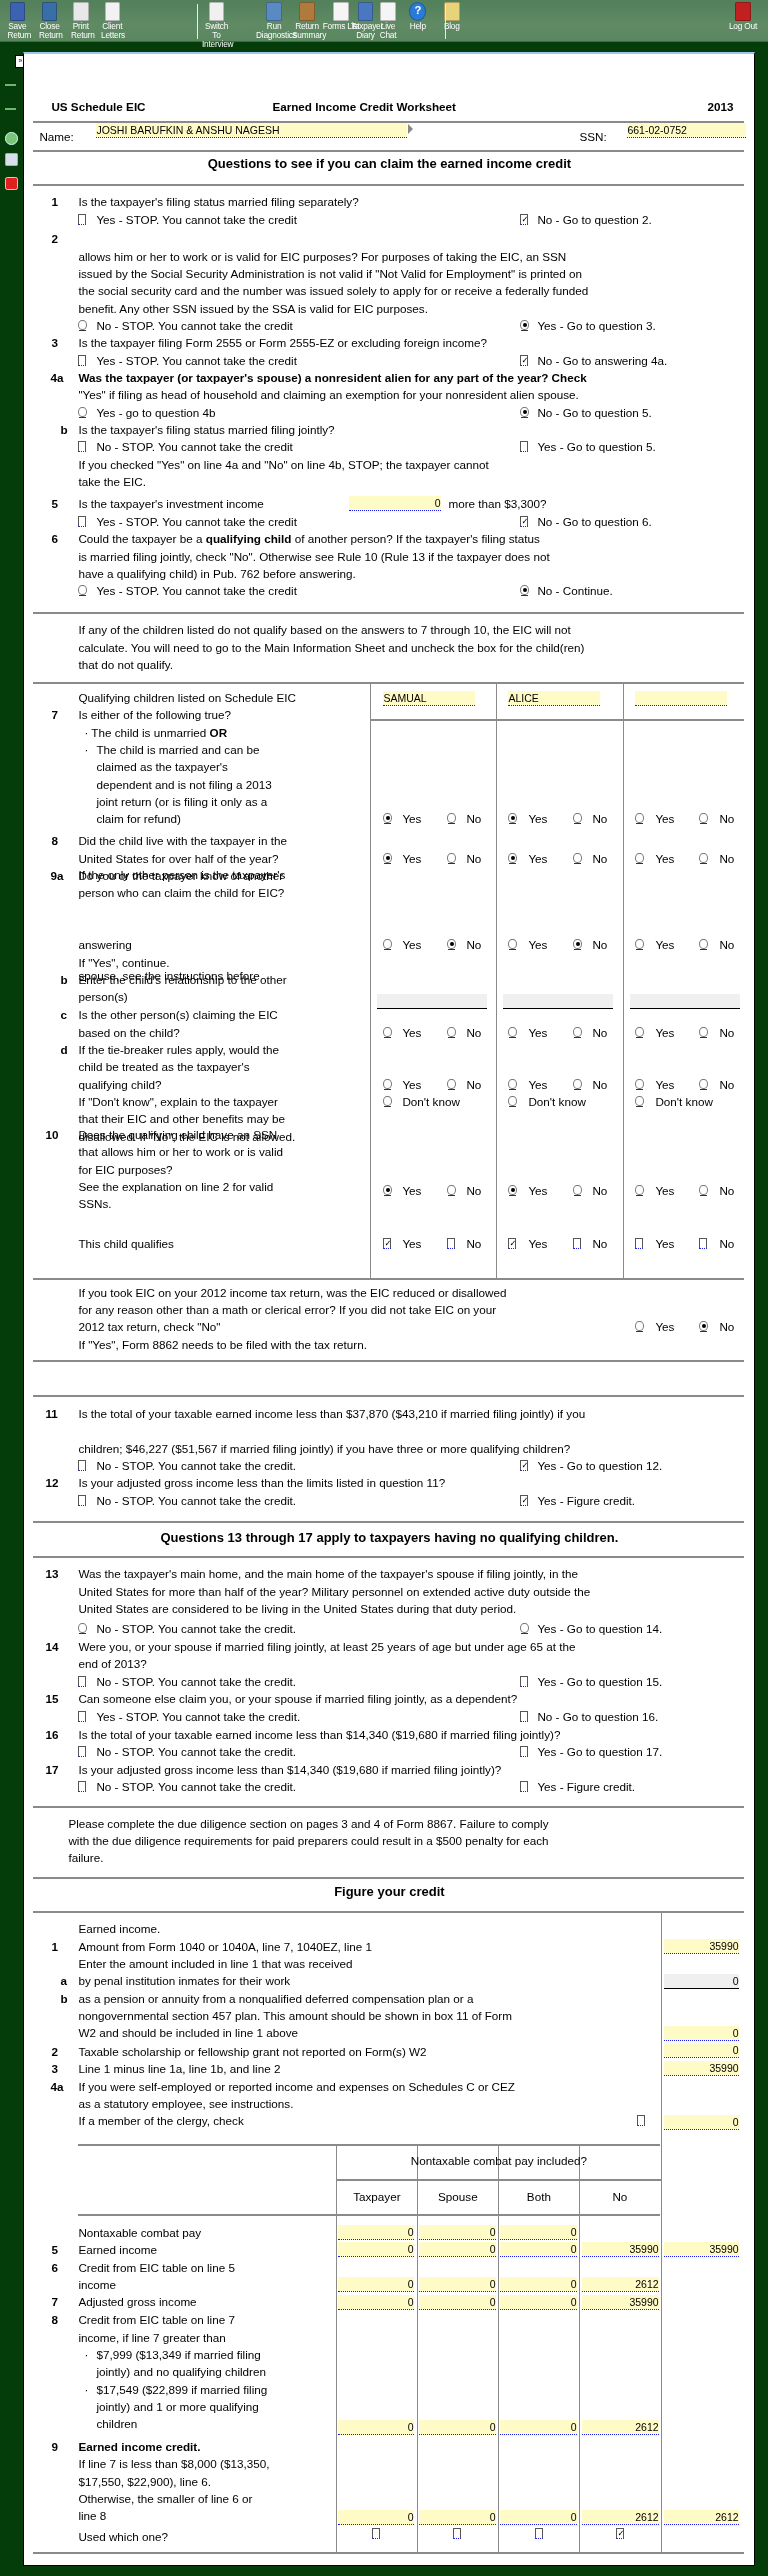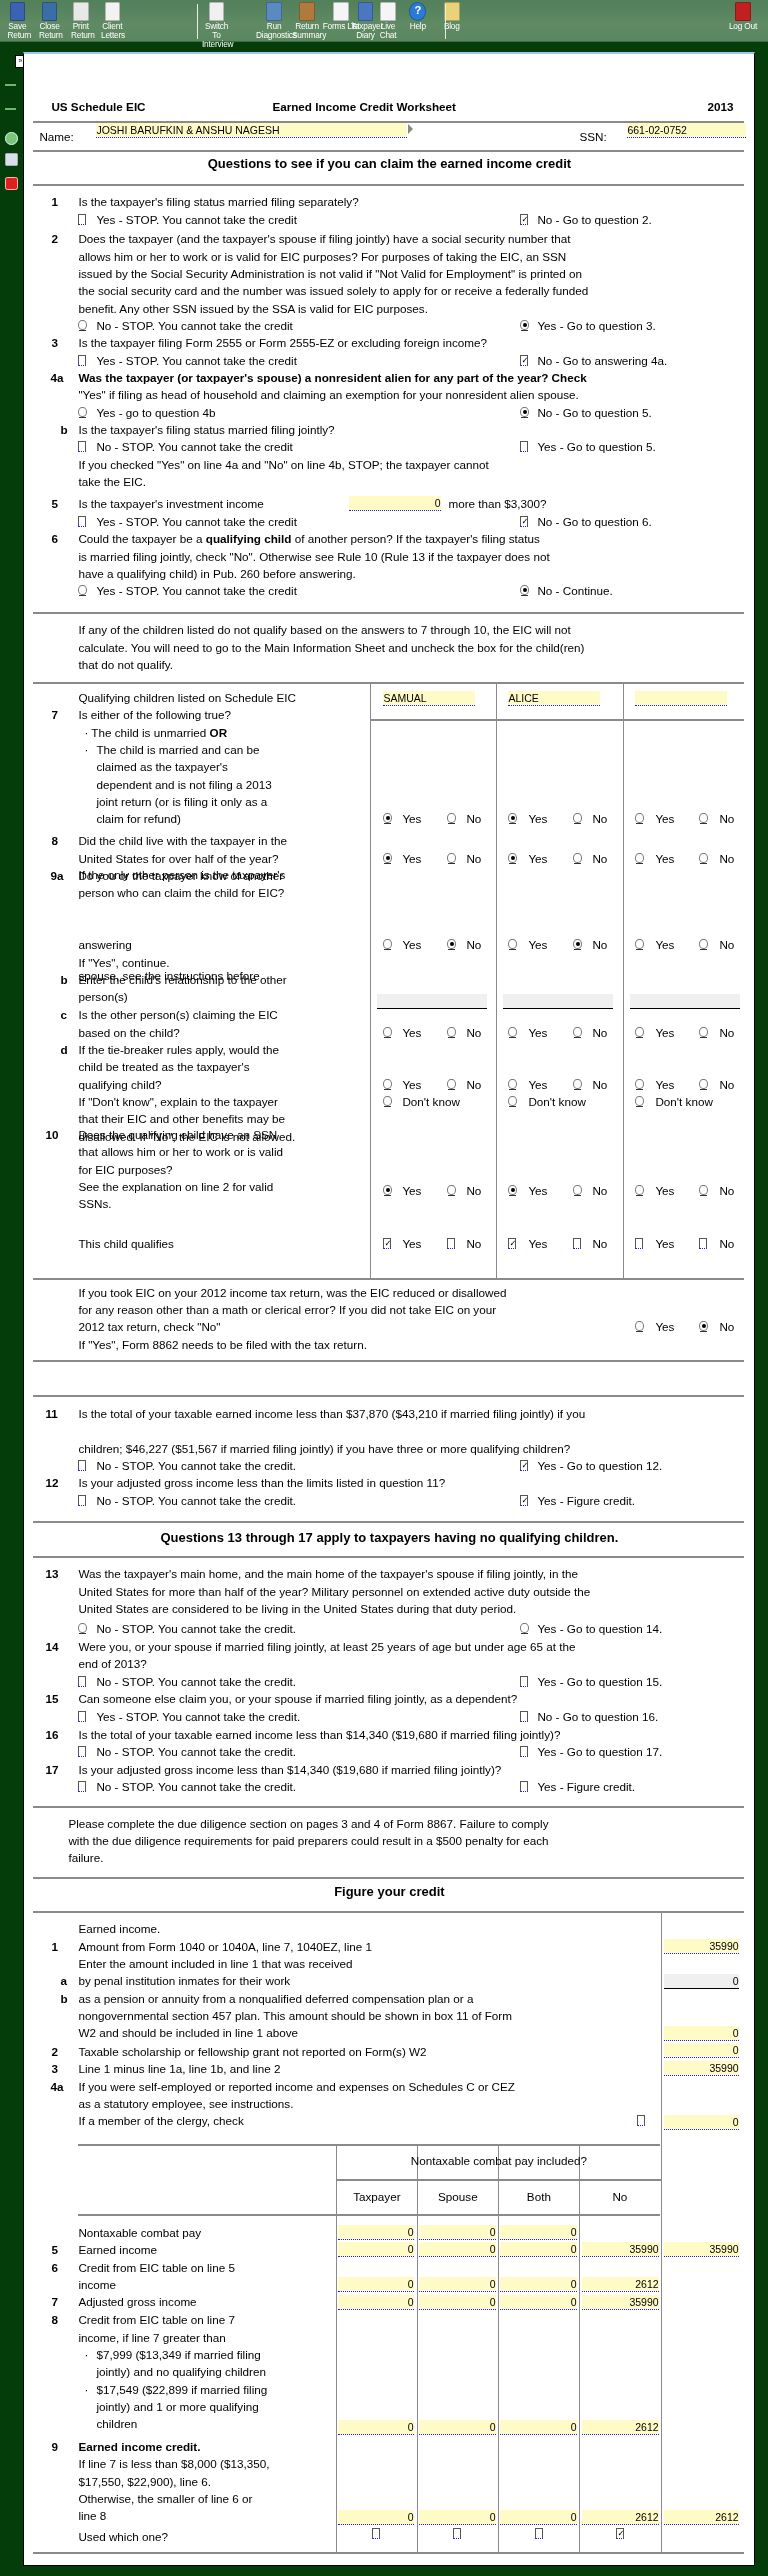--- a/index.html
+++ b/index.html
@@ -156,21 +156,20 @@
     <div class="hr" style="left: 9px; top: 96px; width: 711px; height: 1.5px;"></div>
     <div class="txt hdr" style="left: 0px; top: 101px; width: 730px; text-align: center;">Questions to see if you can claim the earned income credit</div>
     <div class="hr" style="left: 9px; top: 130px; width: 711px; height: 1.5px;"></div>
     <div class="num" style="left: 27px; top: 139px;">1</div>
     <div class="txt" style="left: 54px; top: 139px;">Is the taxpayer's filing status married filing separately?</div>
     <div class="cb" style="left: 54px; top: 160px;"></div>
     <div class="opt-label" style="left: 72px; top: 157px;">Yes - STOP.  You cannot take the credit</div>
     <div class="cb" style="left: 496px; top: 160px;">✓</div>
     <div class="opt-label" style="left: 513px; top: 157px;">No - Go to question 2.</div>
     <div class="num" style="left: 27px; top: 176px;">2</div>
-    <div class="txt" style="left: 54px; top: 176px;">Does the taxpayer  (and the taxpayer's spouse if filing jointly)  have a social security number that</div>
     <div class="txt" style="left: 54px; top: 194px;">allows him or her to work or is valid for EIC purposes?      For purposes of taking the EIC,  an SSN</div>
     <div class="txt" style="left: 54px; top: 211px;">issued by the Social Security Administration is not valid if  "Not Valid for Employment"  is printed on</div>
     <div class="txt" style="left: 54px; top: 228px;">the social security card and the number was issued solely to apply for or receive a federally funded</div>
     <div class="txt" style="left: 54px; top: 246px;">benefit.  Any other SSN issued by the SSA is valid for EIC purposes.</div>
     <div class="rb" style="left: 54px; top: 266px;"></div>
     <div class="opt-label" style="left: 72px; top: 263px;">No - STOP.  You cannot take the credit</div>
     <div class="rb on" style="left: 496px; top: 266px;"></div>
     <div class="opt-label" style="left: 513px; top: 263px;">Yes - Go to question 3.</div>
     <div class="num" style="left: 27px; top: 280px;">3</div>
     <div class="txt" style="left: 54px; top: 280px;">Is the taxpayer filing Form 2555 or Form 2555-EZ or excluding foreign income?</div>
@@ -197,21 +196,21 @@
     <div class="txt" style="left: 54px; top: 441px;">Is the taxpayer's investment income</div>
     <div class="field num-r" style="left: 325px; top: 442px; width: 92px;">0</div>
     <div class="txt" style="left: 424px; top: 441px; text-align: right;">more than $3,300?</div>
     <div class="cb" style="left: 54px; top: 462px;"></div>
     <div class="opt-label" style="left: 72px; top: 459px;">Yes - STOP.  You cannot take the credit</div>
     <div class="cb" style="left: 496px; top: 462px;">✓</div>
     <div class="opt-label" style="left: 513px; top: 459px;">No - Go to question 6.</div>
     <div class="num" style="left: 27px; top: 476px;">6</div>
     <div class="txt" style="left: 54px; top: 476px;"><span>Could the taxpayer be a </span> <span class="bold">qualifying child</span><span>  of another person?  If the taxpayer's filing status</span></div>
     <div class="txt" style="left: 54px; top: 494px;">is married filing jointly,  check  "No".  Otherwise see Rule 10  (Rule 13 if the taxpayer does not</div>
-    <div class="txt" style="left: 54px; top: 511px;">have a qualifying child)  in Pub. 260 before answering.</div>
+    <div class="txt" style="left: 54px; top: 511px;">have a qualifying child)  in Pub. 762 before answering.</div>
     <div class="rb" style="left: 54px; top: 531px;"></div>
     <div class="opt-label" style="left: 72px; top: 528px;">Yes - STOP.  You cannot take the credit</div>
     <div class="rb on" style="left: 496px; top: 531px;"></div>
     <div class="opt-label" style="left: 513px; top: 528px;">No - Continue.</div>
     <div class="hr" style="left: 9px; top: 558px; width: 711px; height: 1.5px;"></div>
     <div class="txt" style="left: 54px; top: 567px;">If any of the children listed do not qualify based on the answers to 7 through 10,  the EIC will not</div>
     <div class="txt" style="left: 54px; top: 585px;">calculate.  You will need to go to the Main Information Sheet and uncheck the box for the child(ren)</div>
     <div class="txt" style="left: 54px; top: 602px;">that do not qualify.</div>
     <div class="hr" style="left: 9px; top: 628px; width: 711px; height: 1.5px;"></div>
     <div class="vr" style="left: 346px; top: 628px; width: 0.8px; height: 596px;"></div>

